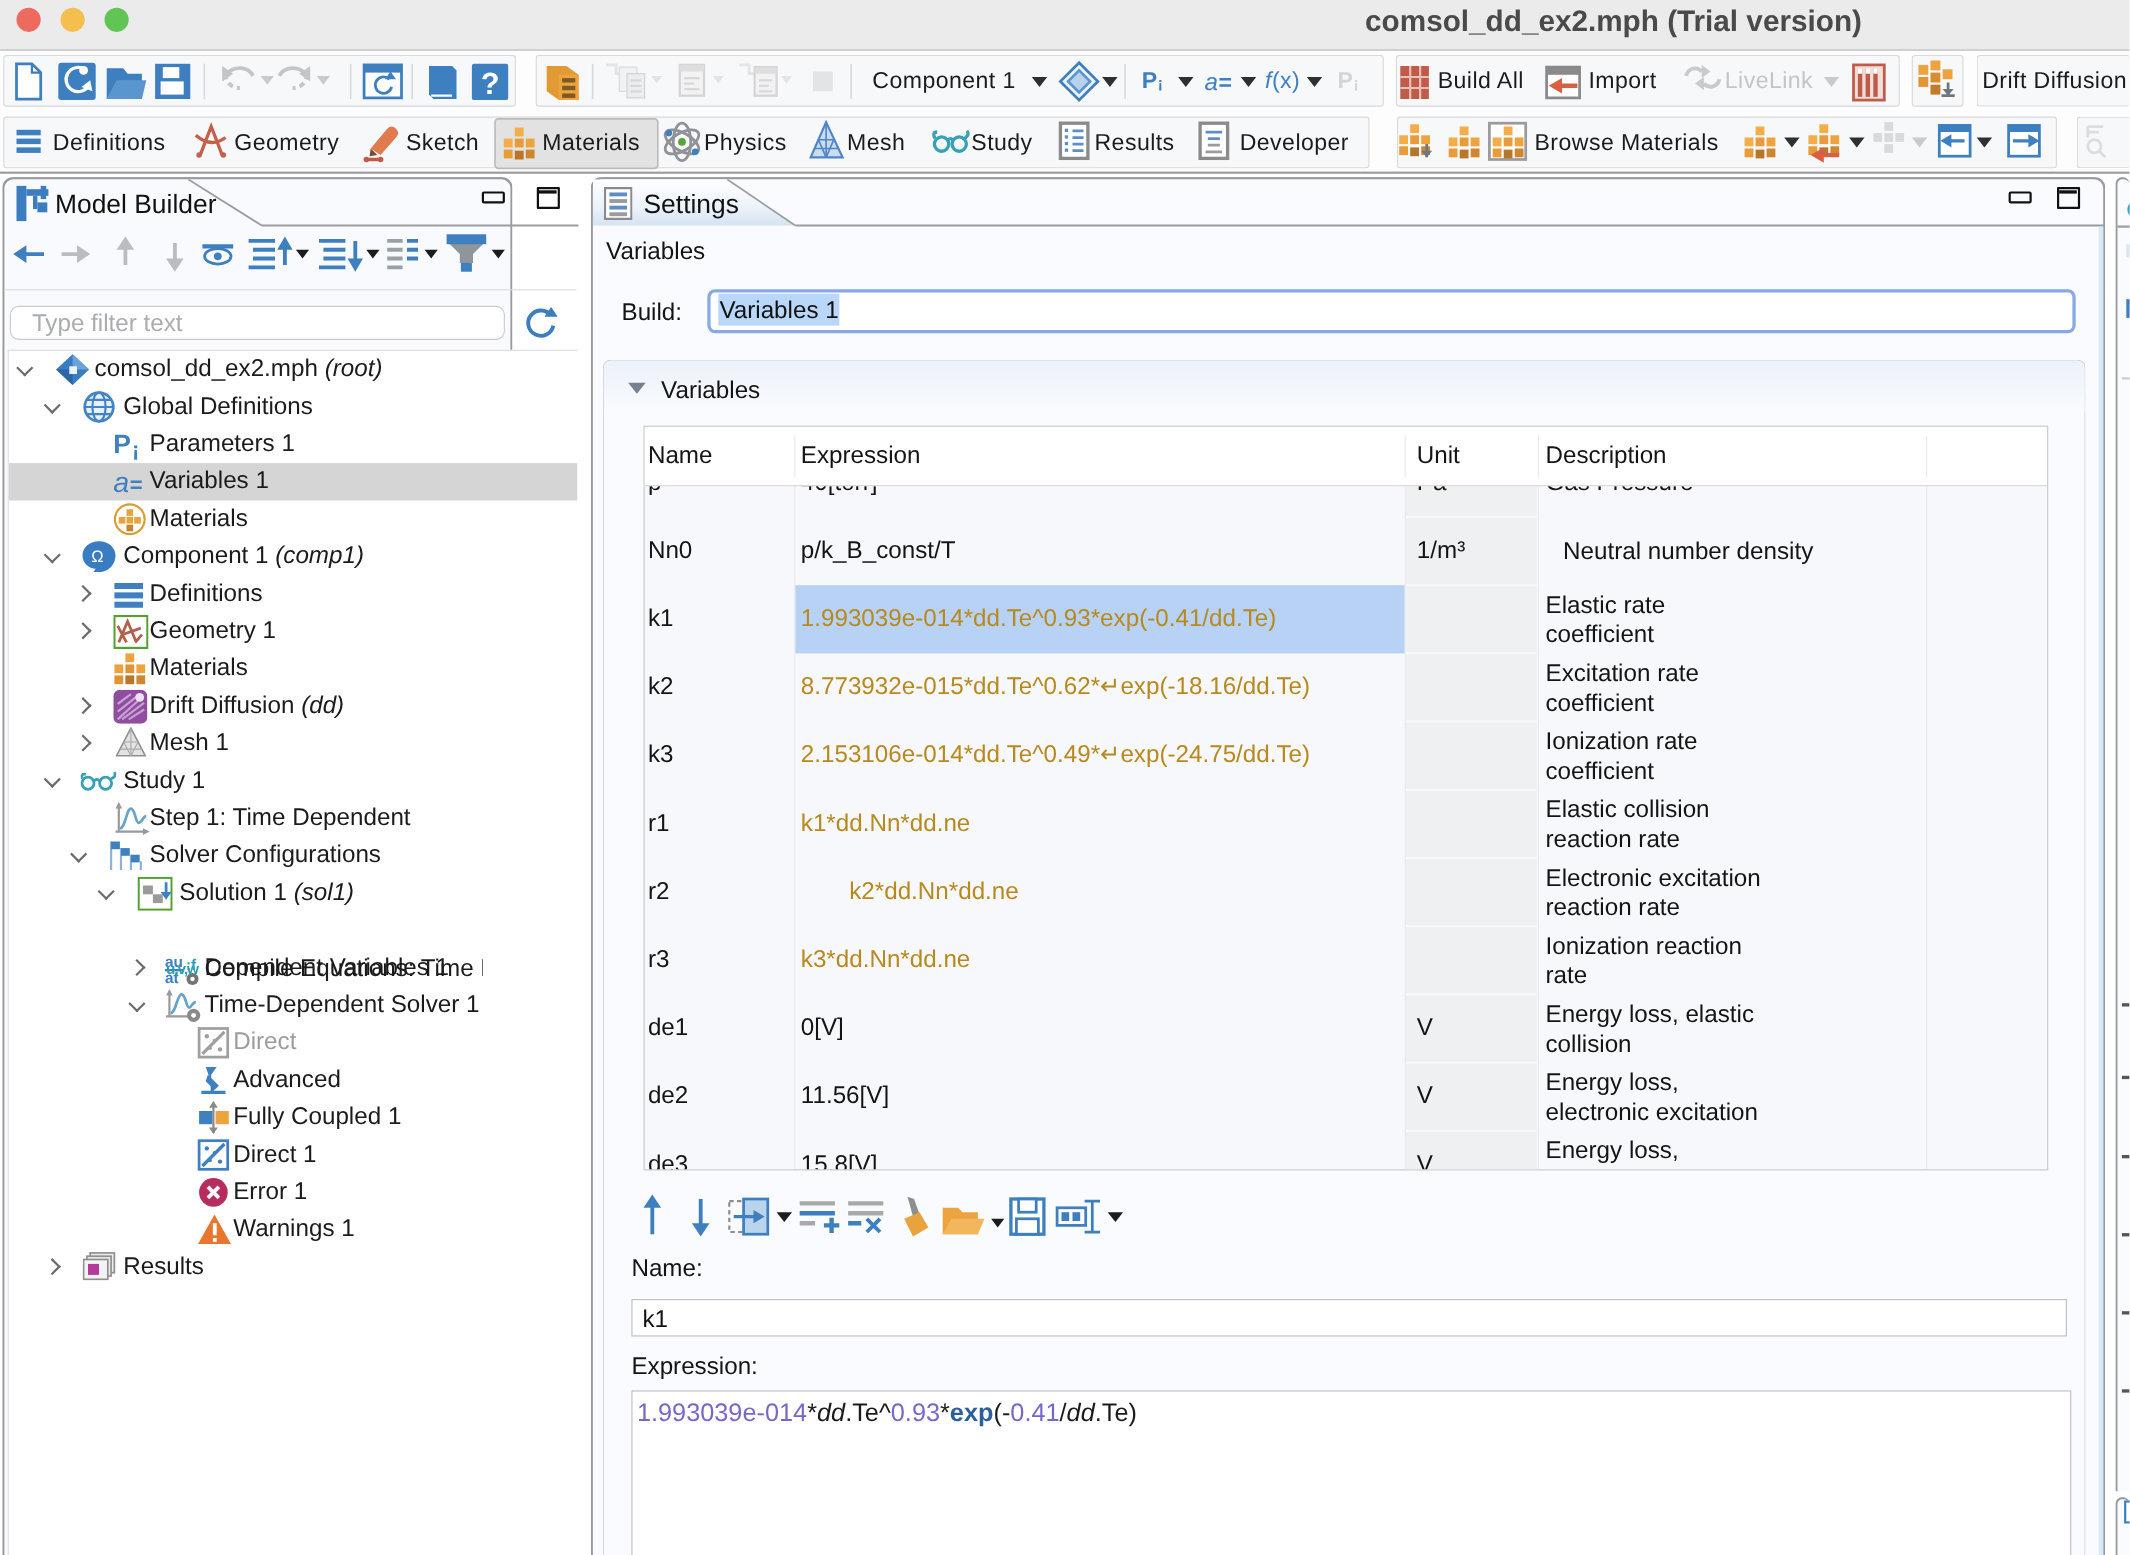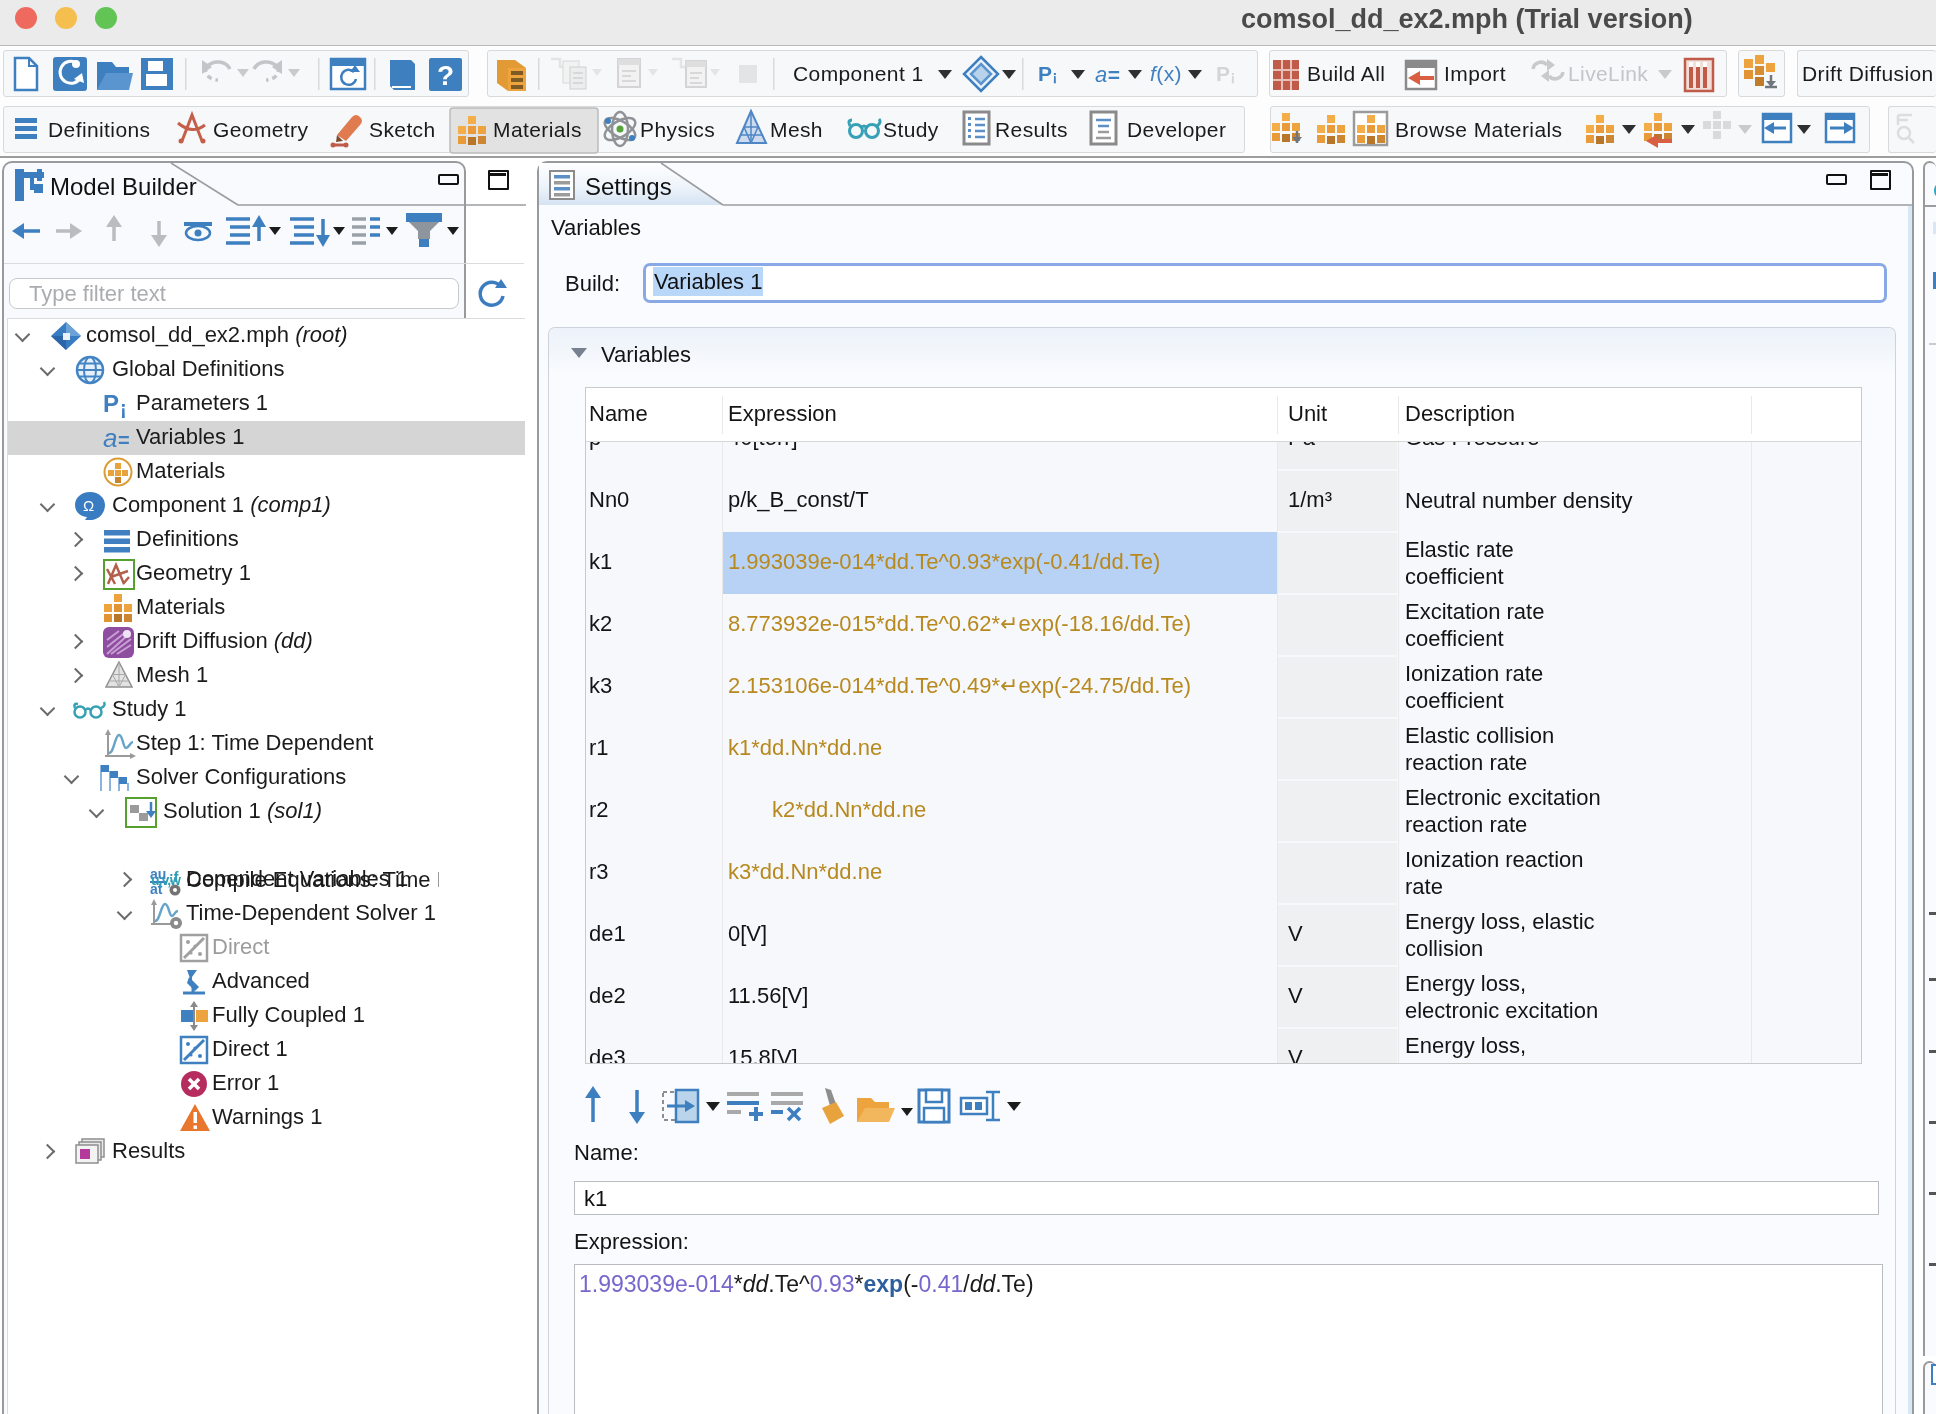--- a/index.html
+++ b/index.html
@@ -752,21 +752,21 @@
         <div class="abs" style="left:137px; top:144px; width:554px; height:62px; background:#b7d2f4;"></div>
 
         <div class="cellname" style="left:3px; top:37px;">p</div>
         <div class="cellname" style="left:142px; top:37px;">40[torr]</div>
         <div class="cellname" style="left:702px; top:37px;">Pa</div>
         <div class="cellname" style="left:819px; top:37px;">Gas Pressure</div>
 
         <div class="cellname" style="left:3px; top:99px;">Nn0</div>
         <div class="cellname" style="left:142px; top:99px;">p/k_B_const/T</div>
         <div class="cellname" style="left:702px; top:99px;">1/m³</div>
-        <div class="desc" style="top:99px;">Neutral number density</div>
+        <div class="desc" style="top:99px;margin-left:16px;">Neutral number density</div>
 
         <div class="cellname" style="left:3px; top:161px;">k1</div>
         <div class="cellname gold" style="left:142px; top:161px;">1.993039e-014*dd.Te^0.93*exp(-0.41/dd.Te)</div>
         <div class="desc" style="top:148px;">Elastic rate<br>coefficient</div>
 
         <div class="cellname" style="left:3px; top:223px;">k2</div>
         <div class="cellname gold" style="left:142px; top:223px;">8.773932e-015*dd.Te^0.62*↵exp(-18.16/dd.Te)</div>
         <div class="desc" style="top:210px;">Excitation rate<br>coefficient</div>
 
         <div class="cellname" style="left:3px; top:285px;">k3</div>

